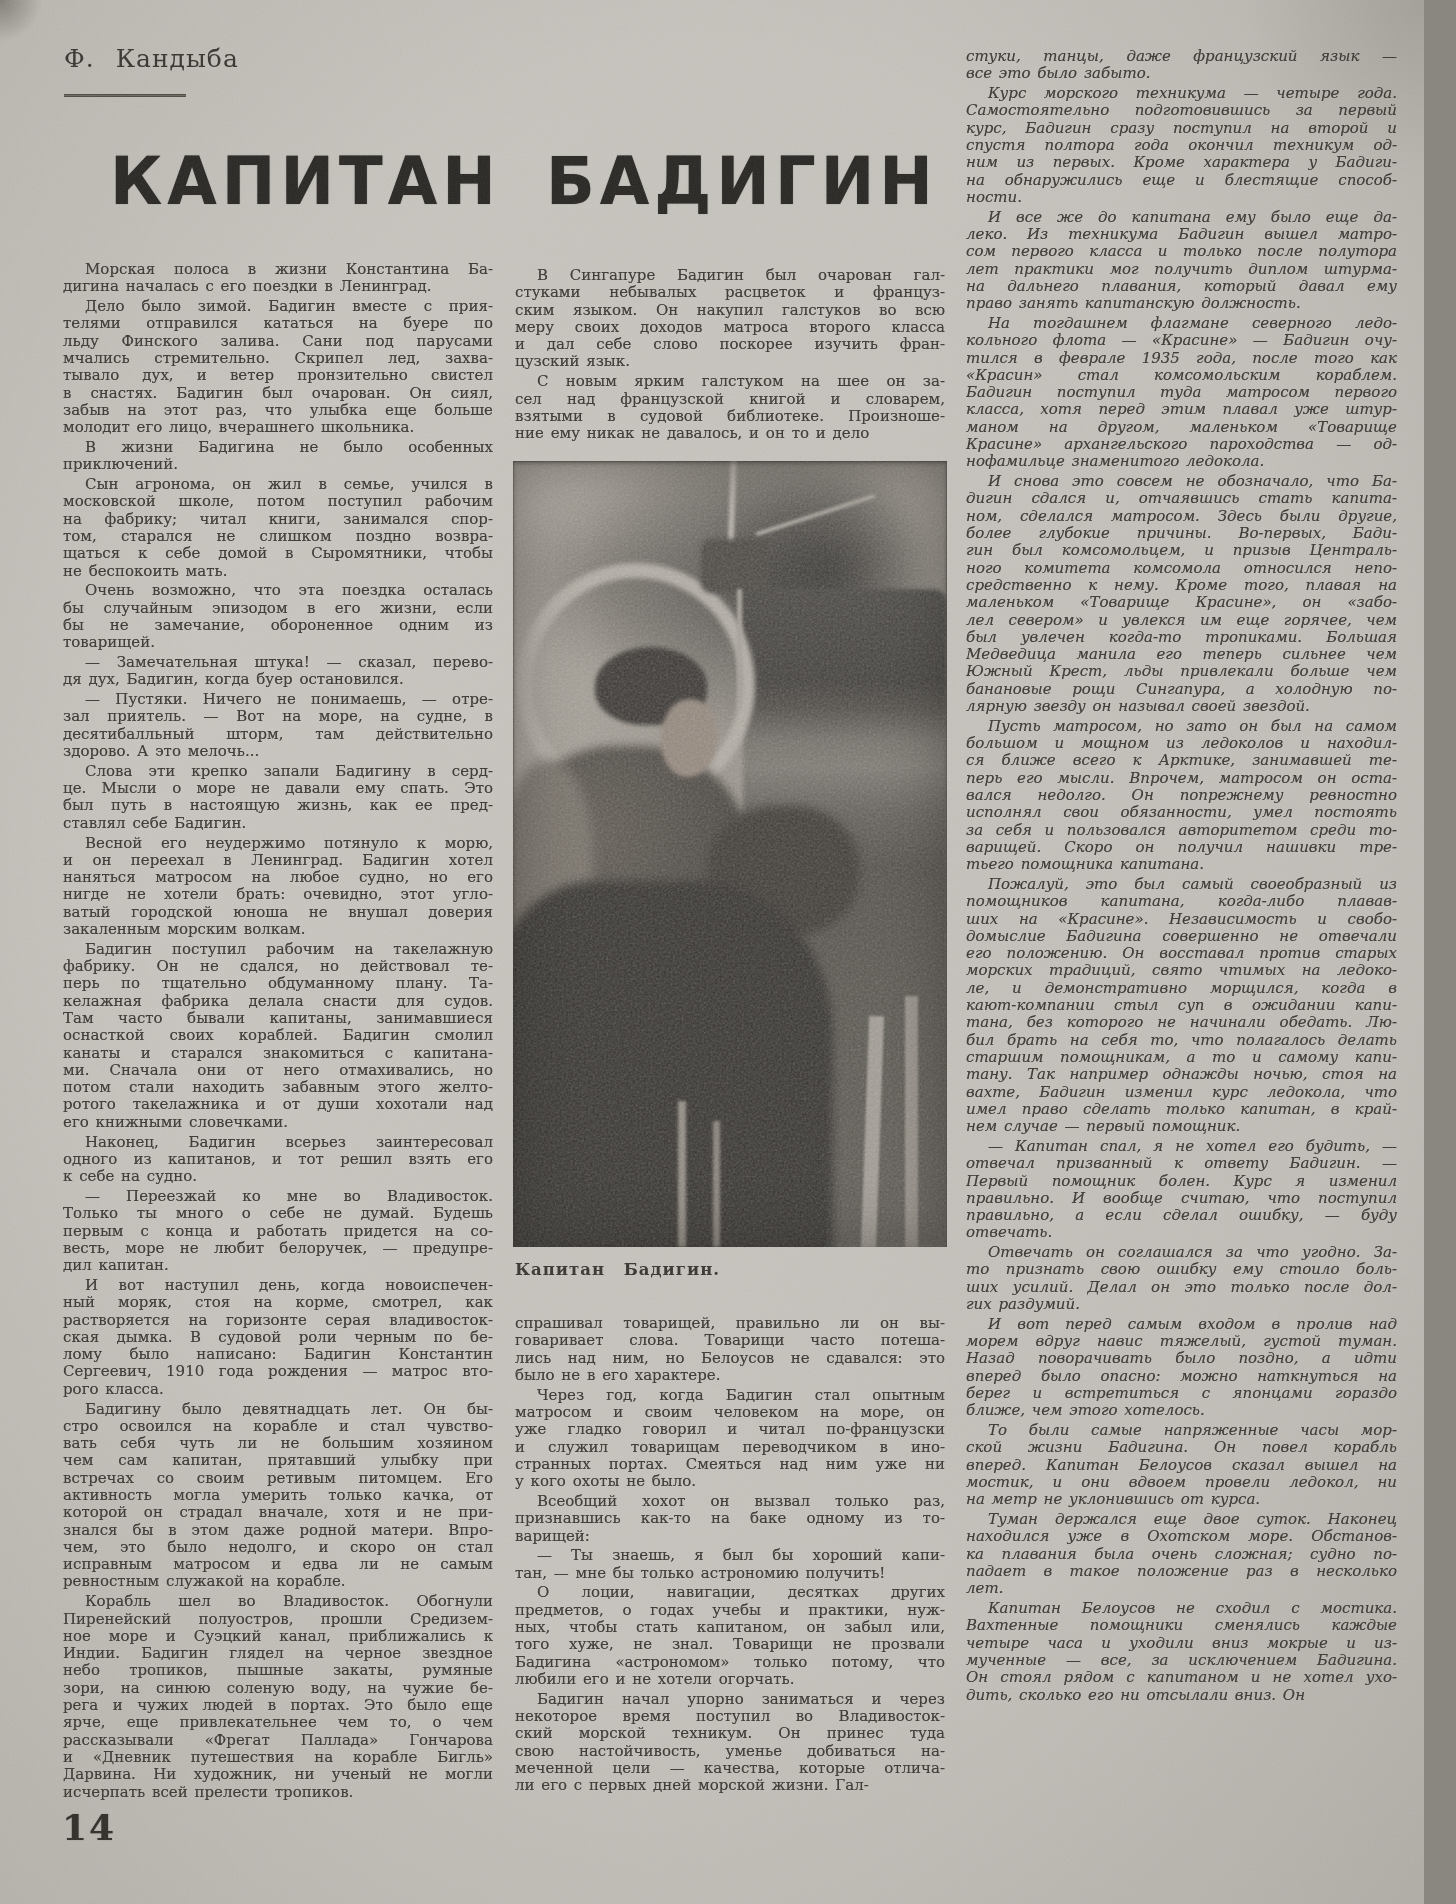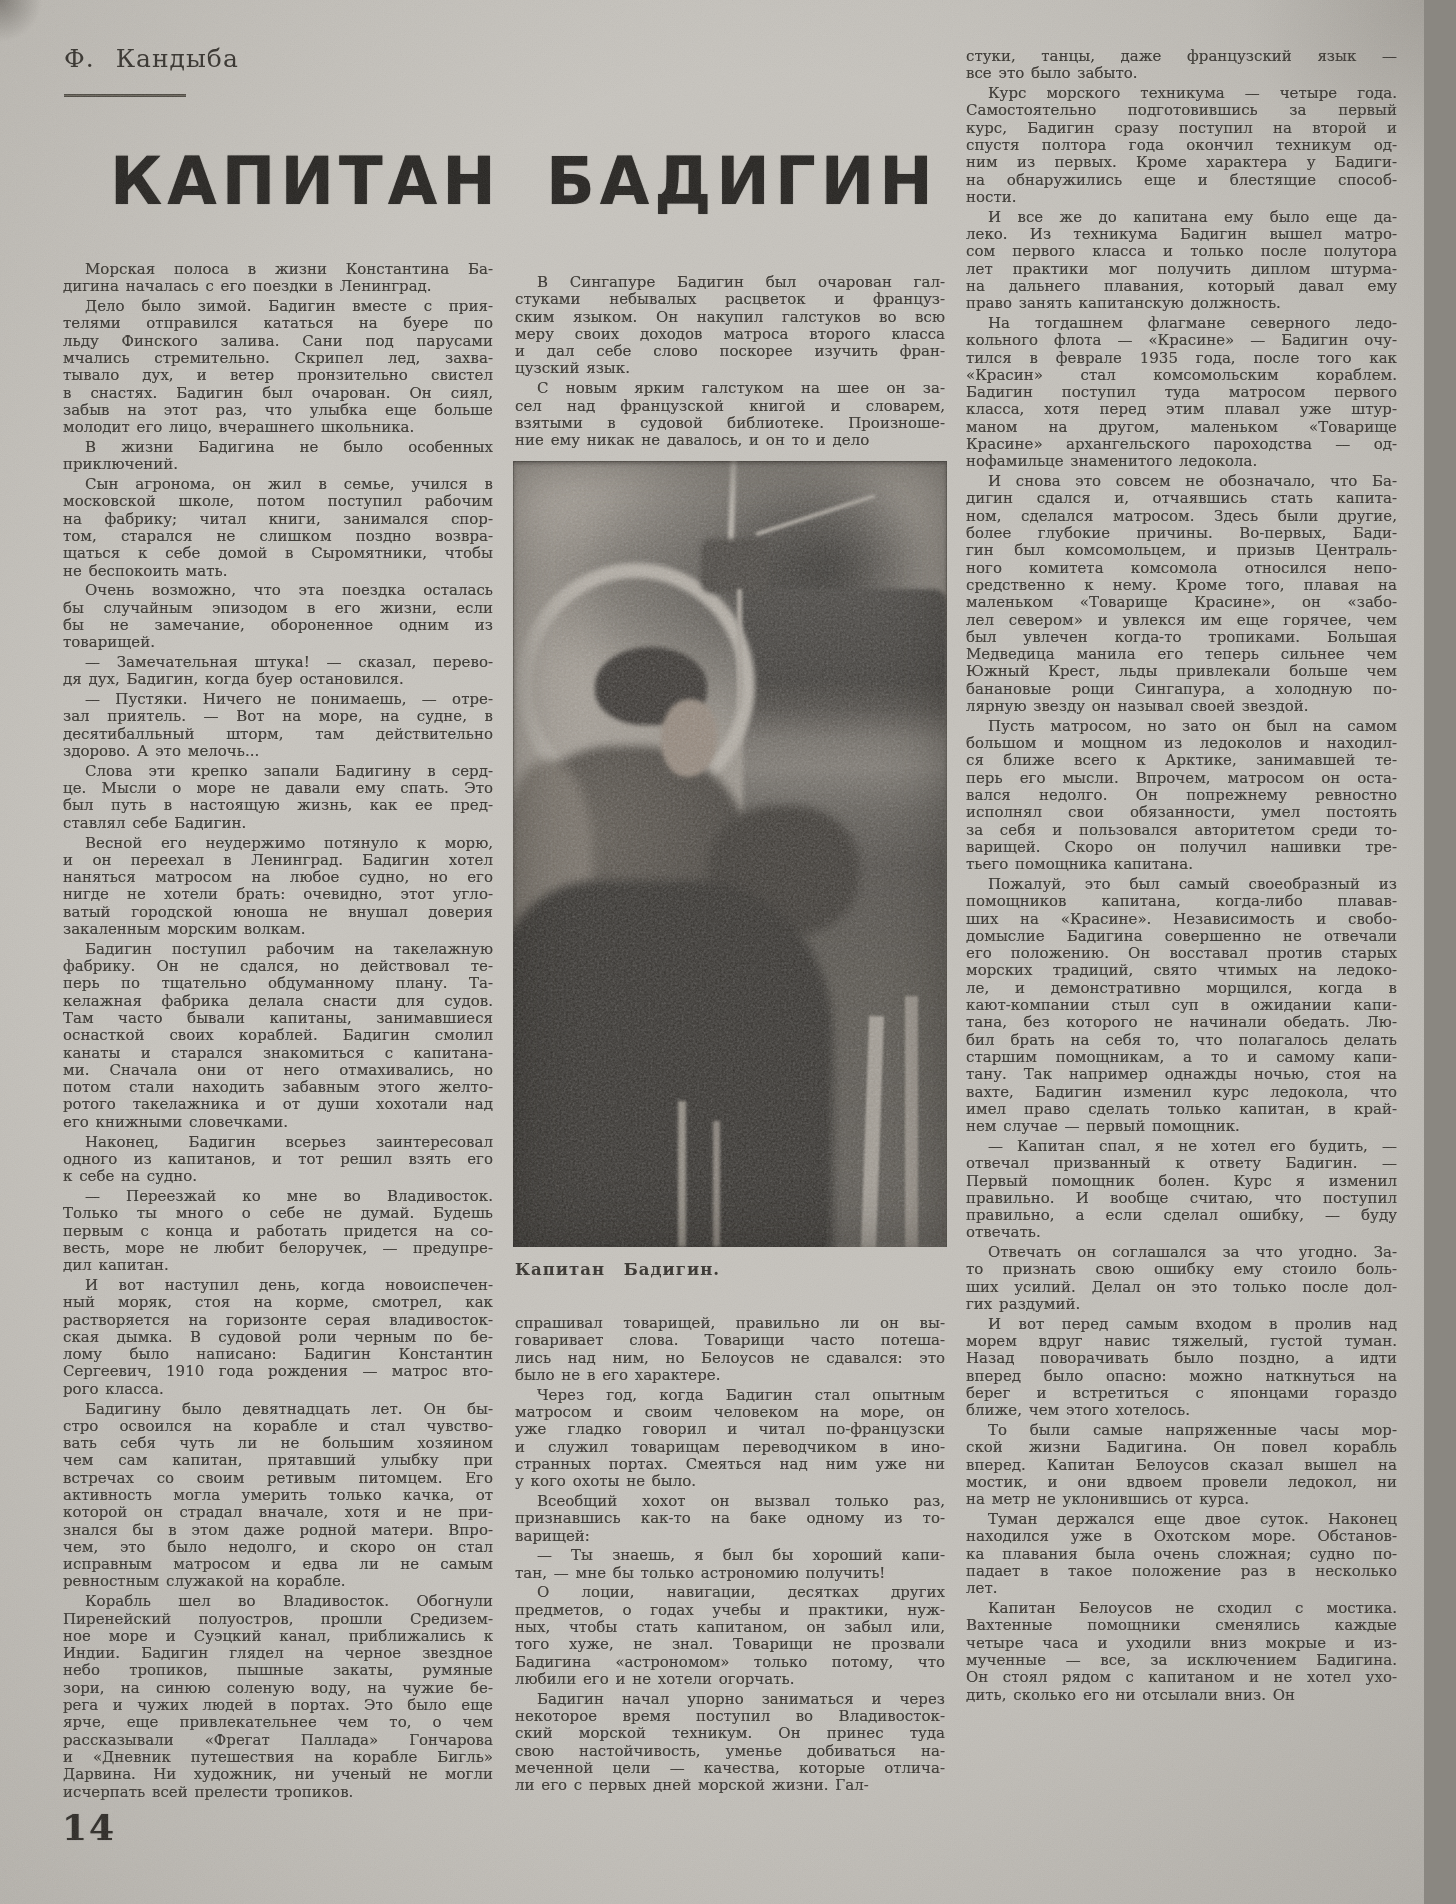--- a/index.html
+++ b/index.html
@@ -23,23 +23,23 @@
   }
   .title{
     position:absolute; left:110px; top:150px; margin:0;
     font-family:"DejaVu Sans", sans-serif; font-weight:bold;
     font-size:64px; line-height:1; letter-spacing:5px; word-spacing:18px;
     color:#272522; text-shadow:0 0 1px rgba(39,37,34,.55);
     transform:scaleY(1.02);
   }
   .col{position:absolute; --lh:17.3px; font-size:15px; word-spacing:2px;}
   .col1{left:63px;  top:261px;  width:430px;}
-  .col2top{left:515px; top:274px; width:430px;}
+  .col2top{left:515px; top:267px; width:430px;}
   .col2bot{left:515px; top:1315px; width:430px;}
-  .col3{left:966px; top:48px;  width:431px;}
+  .col3{left:966px; top:48px;  width:431px;font-style:italic;}
   .para{margin:0 0 2.5px 0; padding:0;}
   .para:last-child{margin-bottom:0;}
   .line{
     display:block; height:var(--lh); line-height:var(--lh);
     overflow:hidden; text-align:justify;
     text-shadow:0 0 .5px rgba(59,56,51,.55);
   }
   .line:not(.last)::after{content:""; display:inline-block; width:100%; height:0; vertical-align:top;}
   .para.ind .line:first-child{text-indent:22px;}
   .caption{

